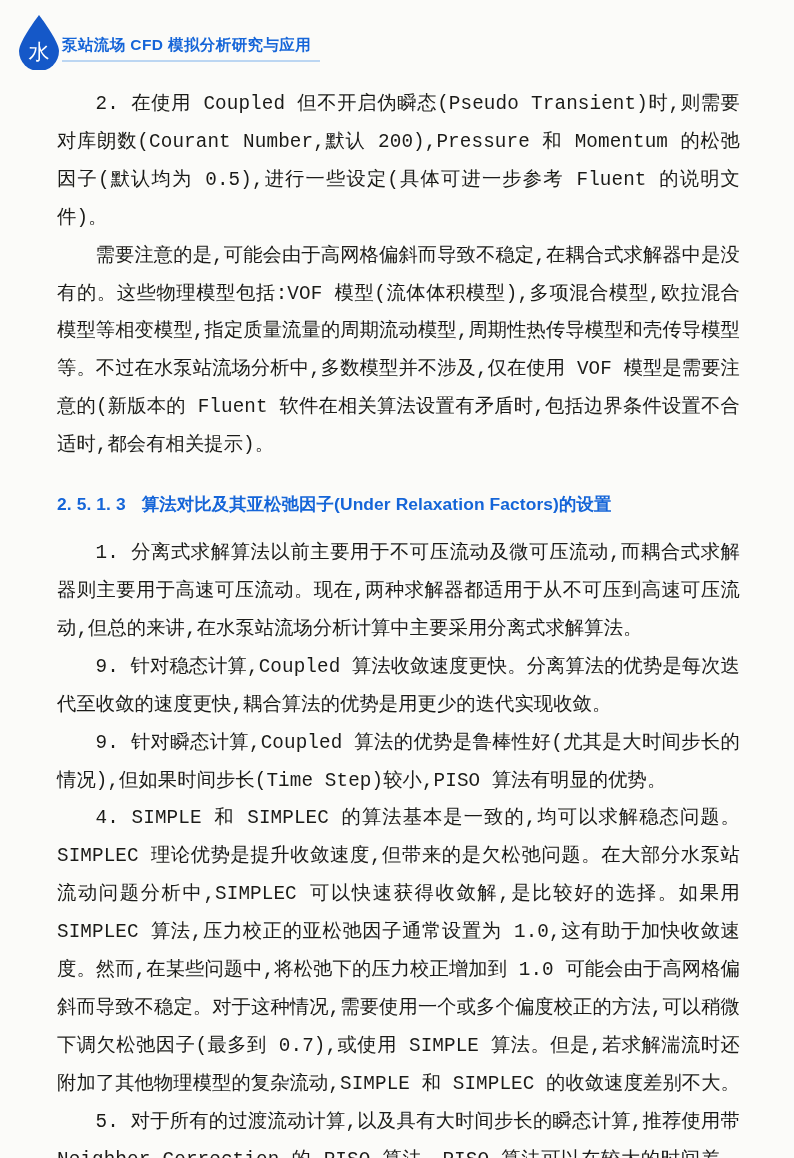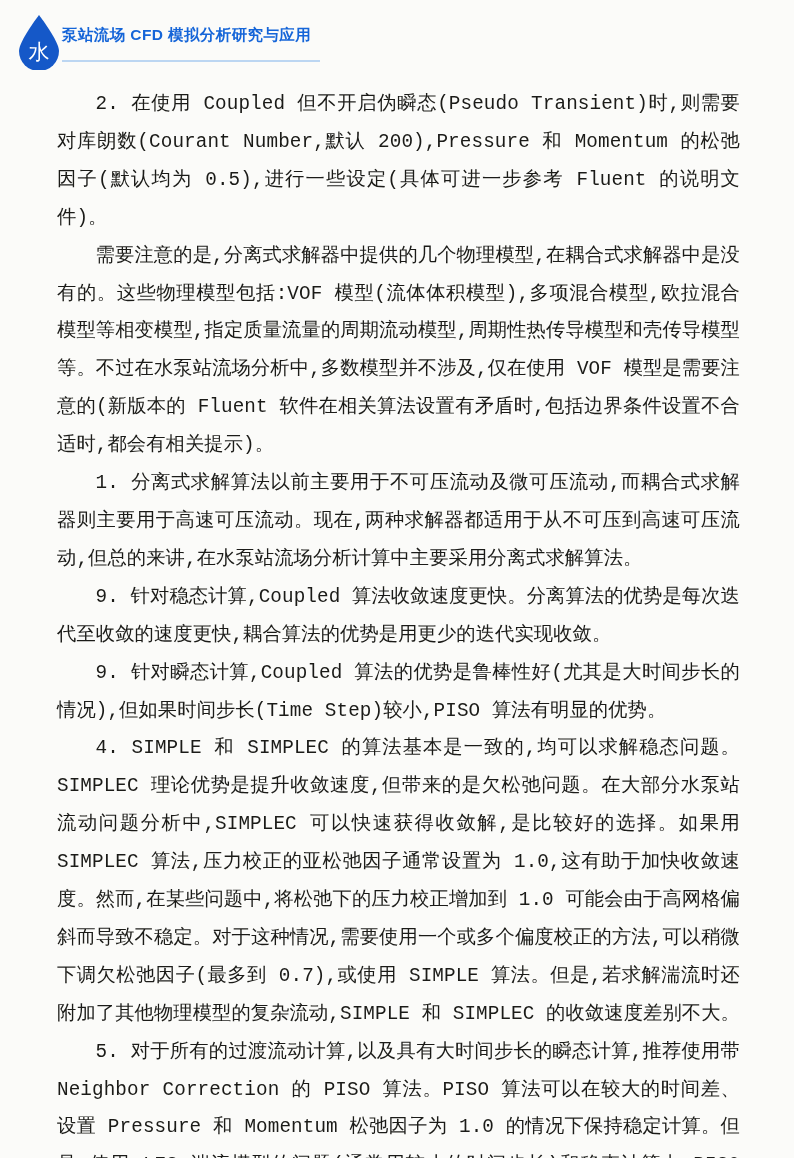--- a/index.html
+++ b/index.html
@@ -29,21 +29,21 @@
     position: absolute;
     left: 16px;
     top: 14px;
     width: 46px;
     height: 56px;
   }
   .logo-drop svg { display: block; }
   .header-title {
     position: absolute;
     left: 62px;
-    top: 25px;
+    top: 35px;
     font-family: "Liberation Sans", "DejaVu Sans", sans-serif;
     font-size: 15.5px;
     font-weight: bold;
     letter-spacing: 0.4px;
     color: #1565d8;
     white-space: nowrap;
   }
   .header-rule {
     position: absolute;
     left: 62px;
@@ -100,22 +100,25 @@
       </svg>
     </div>
     <div class="header-title">泵站流场 CFD 模拟分析研究与应用</div>
     <div class="header-rule"></div>
   </div>
 
   <div class="content">
 
     <p class="para indent">2. 在使用 Coupled 但不开启伪瞬态(Pseudo Transient)时,则需要对库朗数(Courant Number,默认 200),Pressure 和 Momentum 的松弛因子(默认均为 0.5),进行一些设定(具体可进一步参考 Fluent 的说明文件)。</p>
 
-    <p class="para indent">需要注意的是,分离式求解器中提供的几个物理模型,在耦合式求解器中是没有的。这些物理模型包括:VOF 模型(流体体积模型),多项混合模型,欧拉混合模型等相变模型,指定质量流量的周期流动模型,周期性热传导模型和壳传导模型等。不过在水泵站流场分析中,多数模型并不涉及,仅在使用 VOF 模型是需要注意的(新版本的 Fluent 软件在相关算法设置有矛盾时,包括边界条件设置不合适时,都会有相关提示)。</p>
+    <p class="para indent">需要注意的是,可能会由于高网格偏斜而导致不稳定,在耦合式求解器中是没有的。这些物理模型包括:VOF 模型(流体体积模型),多项混合模型,欧拉混合模型等相变模型,指定质量流量的周期流动模型,周期性热传导模型和壳传导模型等。不过在水泵站流场分析中,多数模型并不涉及,仅在使用 VOF 模型是需要注意的(新版本的 Fluent 软件在相关算法设置有矛盾时,包括边界条件设置不合适时,都会有相关提示)。</p>
 
+    <h3 class="section-heading">
+      <span class="sh-num">2. 5. 1. 3</span><span>算法对比及其亚松弛因子(Under Relaxation Factors)的设置</span>
+    </h3>
 
     <p class="para indent">1. 分离式求解算法以前主要用于不可压流动及微可压流动,而耦合式求解器则主要用于高速可压流动。现在,两种求解器都适用于从不可压到高速可压流动,但总的来讲,在水泵站流场分析计算中主要采用分离式求解算法。</p>
 
     <p class="para indent">9. 针对稳态计算,Coupled 算法收敛速度更快。分离算法的优势是每次迭代至收敛的速度更快,耦合算法的优势是用更少的迭代实现收敛。</p>
 
     <p class="para indent">9. 针对瞬态计算,Coupled 算法的优势是鲁棒性好(尤其是大时间步长的情况),但如果时间步长(Time Step)较小,PISO 算法有明显的优势。</p>
 
     <p class="para indent">4. SIMPLE 和 SIMPLEC 的算法基本是一致的,均可以求解稳态问题。SIMPLEC 理论优势是提升收敛速度,但带来的是欠松弛问题。在大部分水泵站流动问题分析中,SIMPLEC 可以快速获得收敛解,是比较好的选择。如果用 SIMPLEC 算法,压力校正的亚松弛因子通常设置为 1.0,这有助于加快收敛速度。然而,在某些问题中,将松弛下的压力校正增加到 1.0 可能会由于高网格偏斜而导致不稳定。对于这种情况,需要使用一个或多个偏度校正的方法,可以稍微下调欠松弛因子(最多到 0.7),或使用 SIMPLE 算法。但是,若求解湍流时还附加了其他物理模型的复杂流动,SIMPLE 和 SIMPLEC 的收敛速度差别不大。</p>
 
     <p class="para indent">5. 对于所有的过渡流动计算,以及具有大时间步长的瞬态计算,推荐使用带 Neighbor Correction 的 PISO 算法。PISO 算法可以在较大的时间差、设置 Pressure 和 Momentum 松弛因子为 1.0 的情况下保持稳定计算。但是,使用 LES 湍流模型的问题(通常用较小的时间步长)和稳态计算中,PISO 算法没有</p>

